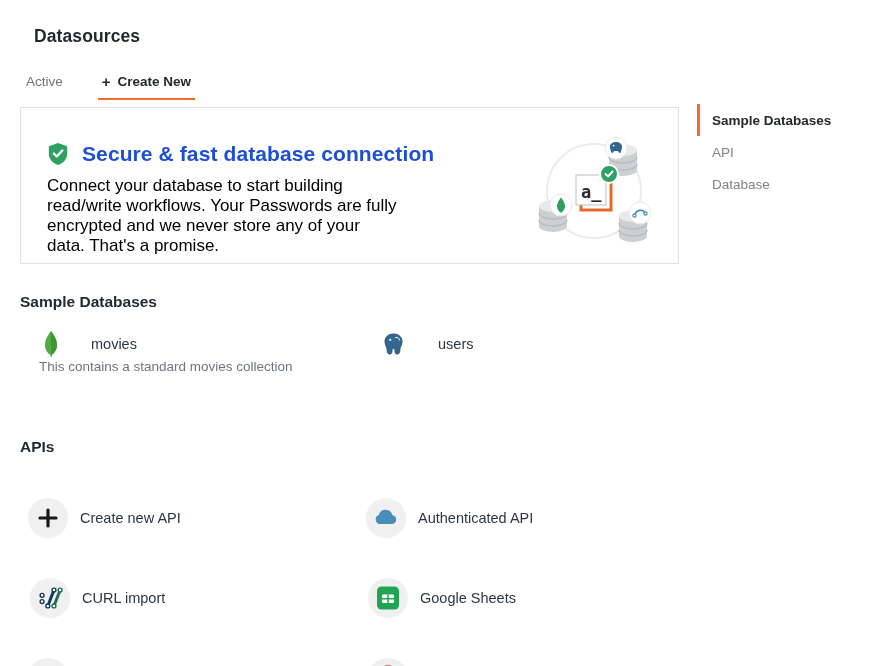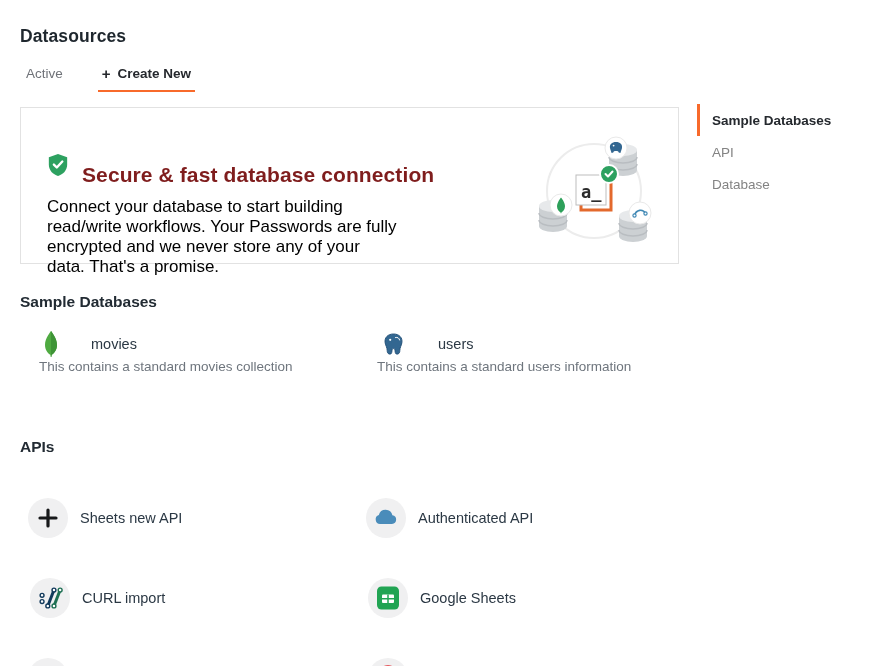--- a/index.html
+++ b/index.html
@@ -5,38 +5,38 @@
   * { margin:0; padding:0; box-sizing:border-box; }
   html,body { background:#fff; }
   .page {
     position:relative; width:896px; height:666px; overflow:hidden;
     background:#fff; font-family:"Liberation Sans","DejaVu Sans",sans-serif;
     color:#23292f;
   }
   .main { position:absolute; left:20px; top:0; width:661px; }
 
   .page-title {
-    position:absolute; left:0; top:26px;
+    position:absolute; left:14px; top:26px;
     font-size:17.5px; font-weight:600; color:#1f272e; letter-spacing:.1px;
   }
 
-  .tabs { position:absolute; left:2px; top:62px; display:flex; gap:31px; }
+  .tabs { position:absolute; left:2px; top:70px; display:flex; gap:31px; }
   .tab {
     padding:4px 4px 9px 4px; font-size:13.5px; color:#6f7278; cursor:pointer;
     border-bottom:2px solid transparent; display:flex; align-items:center; gap:7px;
   }
   .tab.active { color:#25282d; font-weight:600; border-bottom-color:#F86A2B; }
   .tab .plus-glyph { font-weight:700; font-size:15px; line-height:1; color:#25282d; }
 
   .banner {
     position:absolute; left:0; top:107px; width:659px; height:157px;
     border:1px solid #e2e2e2; background:#fff; padding:34px 0 0 26px;
   }
   .banner-title-row { display:flex; align-items:center; gap:13px; }
-  .banner-title { font-size:21px; font-weight:700; color:#7f1d1d; letter-spacing:.1px;margin-top:21px; }
+  .banner-title { font-size:21px; font-weight:700; color:#1d4ed8; letter-spacing:.1px; }
   .banner-desc {
     margin:10px 0 0 0; width:352px; font-size:17px; line-height:20px; color:#000000;
   }
   .illustration { position:absolute; left:500px; top:8px; }
 
   .sidenav { position:absolute; left:697px; top:104px; width:190px; }
   .nav-item {
     height:32px; display:flex; align-items:center; padding-left:12px;
     font-size:13.5px; color:#838383; border-left:3px solid transparent; cursor:pointer;
   }
@@ -167,35 +167,34 @@
         <div class="db-row">
           <span class="db-icon" style="display:flex;">
             <svg width="25" height="26" viewBox="0 0 25 26">
               <path d="M4.2,12 C3.2,6.5 7,3 12.5,3 C18,3 21.8,6.5 20.8,12 C20.3,14.7 18.8,16.5 18.8,19.5 C18.8,21.3 18.2,22.5 17,23 L15.2,23 C14.4,22.3 14,21 14,19.5 C14,18.2 13.4,17.6 12.5,17.6 C11.6,17.6 11,18.2 11,19.5 C11,21 10.6,22.3 9.8,23 L8,23 C6.8,22.5 6.2,21.3 6.2,19.5 C6.2,16.5 4.7,14.7 4.2,12 Z" fill="#336791" stroke="#24527a" stroke-width="1"></path>
               <circle cx="9.2" cy="8.8" r="1.1" fill="#fff"></circle>
               <path d="M14.5,6.5 C16.5,6 18.3,7 18.6,9" fill="none" stroke="#fff" stroke-width="1" stroke-linecap="round"></path>
             </svg>
           </span>
           <span class="db-name">users</span>
         </div>
-        <div class="db-desc">This contains a standard users information</div>
       </div>
     </div>
 
     <h3 class="section-heading" id="heading-apis">APIs</h3>
 
     <div class="grid" id="grid-apis">
 
       <div class="api-card left">
         <span class="icon-circle">
           <svg width="24" height="24" viewBox="0 0 24 24">
             <path d="M12 4 v16 M4 12 h16" stroke="#17181a" stroke-width="3.2" stroke-linecap="round"></path>
           </svg>
         </span>
-        <span class="api-label">Sheets new API</span>
+        <span class="api-label">Create new API</span>
       </div>
 
       <div class="api-card left">
         <span class="icon-circle">
           <svg width="26" height="26" viewBox="0 0 24 24">
             <path d="M6.5,17.5 h11 a4,4 0 0 0 0.4,-7.96 A6.4,6.4 0 0 0 5.4,9.3 A4.2,4.2 0 0 0 6.5,17.5 Z" fill="#4A8CBA"></path>
           </svg>
         </span>
         <span class="api-label">Authenticated API</span>
       </div>

